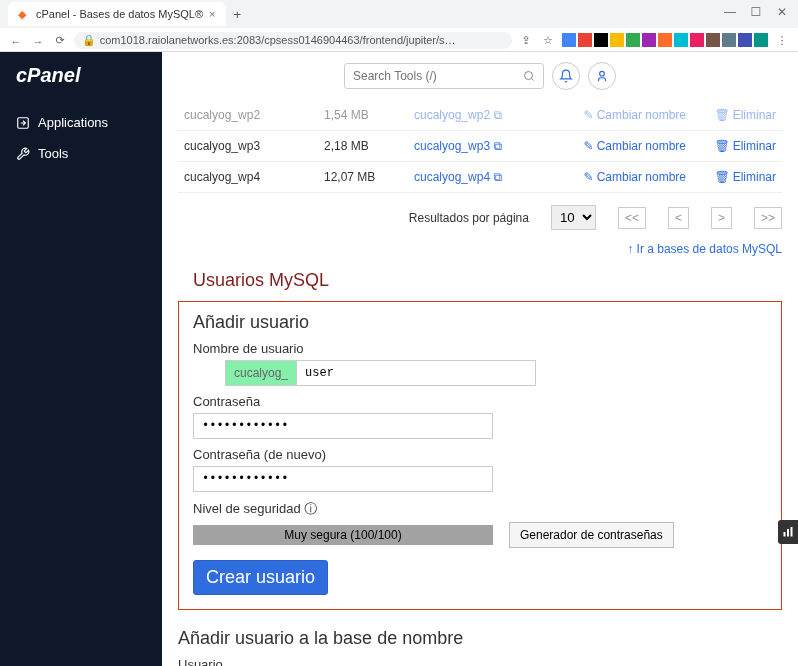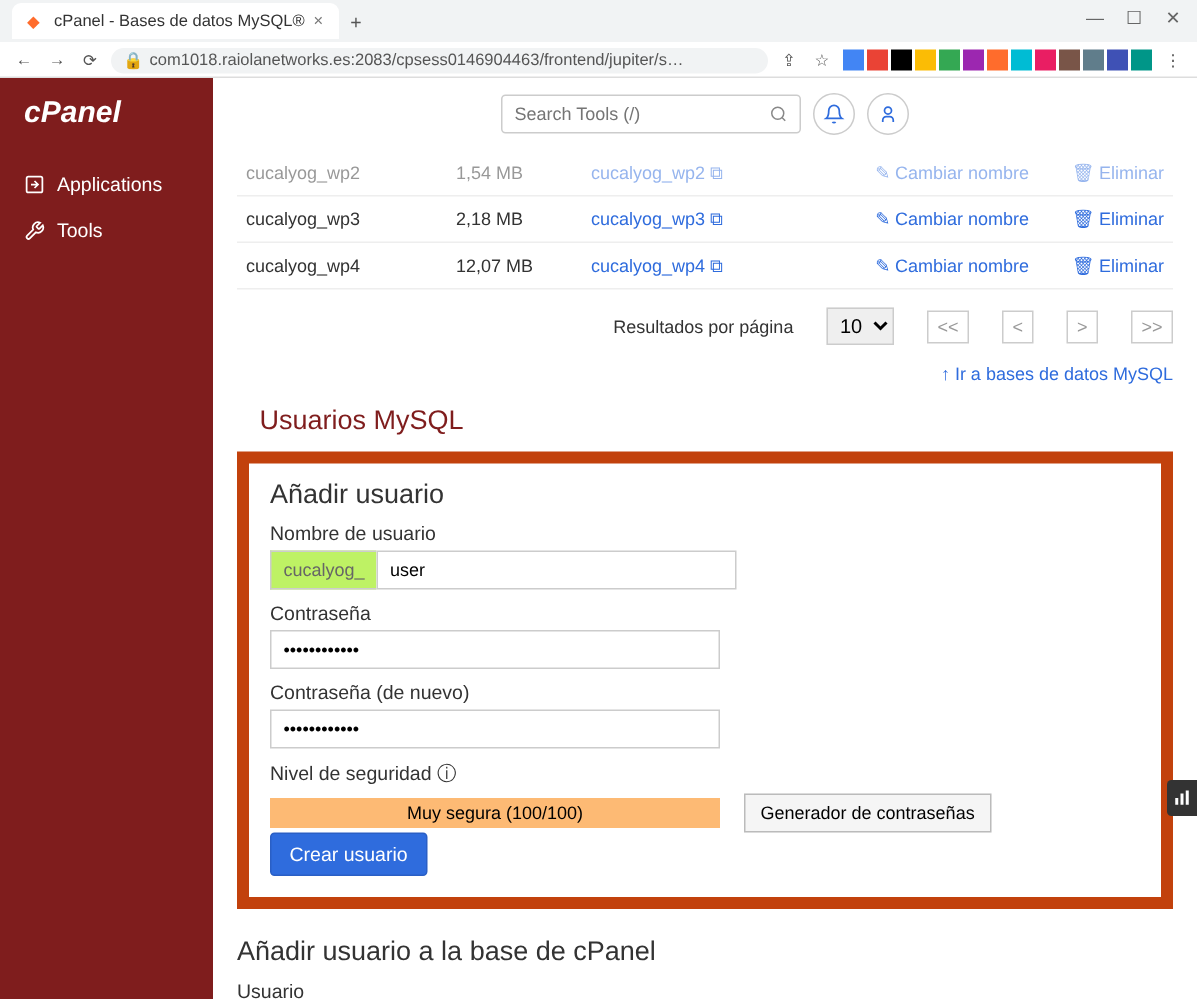--- a/index.html
+++ b/index.html
@@ -7,50 +7,50 @@
 .browser-chrome { height: 52px; background: #fff; border-bottom: 1px solid #ddd; }
 .tab-bar { height: 28px; display: flex; align-items: center; padding: 0 8px; background: #f1f3f4; }
 .tab { height: 24px; display: flex; align-items: center; padding: 0 10px; background: #fff; border-radius: 6px 6px 0 0; font-size: 11px; gap: 6px; }
 .tab-icon { width: 12px; height: 12px; color: #ff6c2c; }
 .addr-bar { height: 24px; display: flex; align-items: center; padding: 0 8px; gap: 6px; font-size: 11px; color: #555; }
 .addr-btn { width: 16px; height: 16px; display: flex; align-items: center; justify-content: center; color: #555; cursor: pointer; }
 .addr-url { flex: 1; background: #f1f3f4; border-radius: 10px; padding: 2px 8px; display: flex; align-items: center; gap: 4px; }
 .ext-icons { display: flex; gap: 2px; }
 .ext-icons span { width: 14px; height: 14px; display: inline-block; }
 .cpanel-area { display: flex; height: calc(666px - 52px); }
-.sidebar { width: 142px; background: #7f1d1d; color: #fff; padding-top: 12px; }
+.sidebar { width: 162px; background: #0f172a; color: #fff; padding-top: 12px; }
 .logo { padding: 0 16px 20px; font-style: italic; font-weight: bold; font-size: 20px; }
 .nav-item { display: flex; align-items: center; padding: 8px 16px; gap: 8px; font-size: 13px; cursor: pointer; }
 .main { flex: 1; overflow-y: auto; background: #fff; }
 .topbar { display: flex; justify-content: center; align-items: center; padding: 10px 16px; gap: 8px; }
 .search-box { width: 200px; border: 1px solid #ccc; border-radius: 3px; padding: 5px 8px; font-size: 12px; display: flex; align-items: center; }
 .search-box input { border: none; outline: none; flex: 1; font-size: 12px; }
 .icon-btn { width: 28px; height: 28px; border: 1px solid #ccc; border-radius: 50%; display: flex; align-items: center; justify-content: center; cursor: pointer; color: #2f6cdd; }
 .content { padding: 0 16px 20px; }
 table { width: 100%; border-collapse: collapse; font-size: 12px; }
 table tr { border-bottom: 1px solid #eee; }
 table td { padding: 8px 6px; }
 .link { color: #2f6cdd; cursor: pointer; }
 .action-link { color: #2f6cdd; cursor: pointer; display: inline-flex; align-items: center; gap: 3px; }
 .pager { display: flex; justify-content: flex-end; align-items: center; gap: 22px; margin: 12px 0; font-size: 12px; }
 .pager select { border: 1px solid #ccc; padding: 3px 4px; }
 .pager-btn { border: 1px solid #ccc; padding: 3px 6px; color: #999; cursor: pointer; }
 .back-link { text-align: right; color: #2f6cdd; font-size: 12px; margin-bottom: 10px; cursor: pointer; }
 h2 { font-size: 18px; font-weight: 400; margin: 14px 15px 10px; color: #7f1d1d; }
-.green-box { border: 8px solid #c2410c; padding: 10px 14px 14px; margin-bottom: 18px; }
+.green-box { border: 1px solid #c2410c; padding: 10px 14px 14px; margin-bottom: 18px; }
 .section-title { font-size: 18px; font-weight: 400; margin-bottom: 8px; }
 .label { font-size: 13px; margin: 8px 0 4px; display: block; }
 .input-row { display: flex; }
-.prefix { background: #bef264; border: 1px solid #ccc; border-right: none; padding: 5px 8px; font-size: 12px; color: #666; }
-.text-input { border: 1px solid #ccc; padding: 5px 8px; font-size: 12px; width: 240px; }
+.prefix { background: #86efac; border: 1px solid #ccc; border-right: none; padding: 5px 8px; font-size: 12px; color: #666; margin-left: 32px; }
+.text-input { border: 1px solid #ccc; padding: 5px 8px; font-size: 12px; width: 240px; font-family: Liberation Mono, monospace; }
 .text-input.full { width: 300px; }
 .strength-row { display: flex; align-items: center; gap: 16px; }
-.strength-bar { background: #fdba74; color: #000; text-align: center; padding: 3px 0; font-size: 12px; width: 300px; }
+.strength-bar { background: #a3a3a3; color: #000; text-align: center; padding: 3px 0; font-size: 12px; width: 300px; }
 .gen-btn { border: 1px solid #bbb; background: #f5f5f5; padding: 5px 10px; font-size: 12px; cursor: pointer; }
-.btn-primary { background: #2f6cdd; color: #fff; border: 1px solid #2a5fc5; padding: 6px 12px; font-size: 13px; cursor: pointer; border-radius: 3px; margin-top: 0; }
+.btn-primary { background: #2f6cdd; color: #fff; border: 1px solid #2a5fc5; padding: 6px 12px; font-size: 18px; cursor: pointer; border-radius: 3px; margin-top: 12px; }
 .stats-tab { position: fixed; right: 0; top: 520px; background: #333; color: #fff; width: 20px; height: 24px; display: flex; align-items: center; justify-content: center; cursor: pointer; border-radius: 3px 0 0 3px; }
 .win-controls { position: absolute; top: 2px; right: 4px; display: flex; gap: 2px; }
 .win-btn { width: 24px; height: 20px; display: flex; align-items: center; justify-content: center; color: #666; cursor: pointer; font-size: 12px; }
 svg { display: block; }
 </style>
 </head>
 <body>
 
 <div class="browser-chrome">
   <div class="win-controls">
@@ -212,21 +212,21 @@
         <label class="label">Contraseña (de nuevo)</label>
         <input class="text-input full" type="password" value="••••••••••••" style="">
         <label class="label"><span>Nivel de seguridad</span> <span>ⓘ</span></label>
         <div class="strength-row">
           <div class="strength-bar">Muy segura (100/100)</div>
           <button class="gen-btn">Generador de contraseñas</button>
         </div>
         <button class="btn-primary">Crear usuario</button>
       </div>
 
-      <div class="section-title">Añadir usuario a la base de cPanel</div>
+      <div class="section-title">Añadir usuario a la base de nombre</div>
       <label class="label">Usuario</label>
       
       
       
       <br>
       
 
       
     </div>
   </div>

